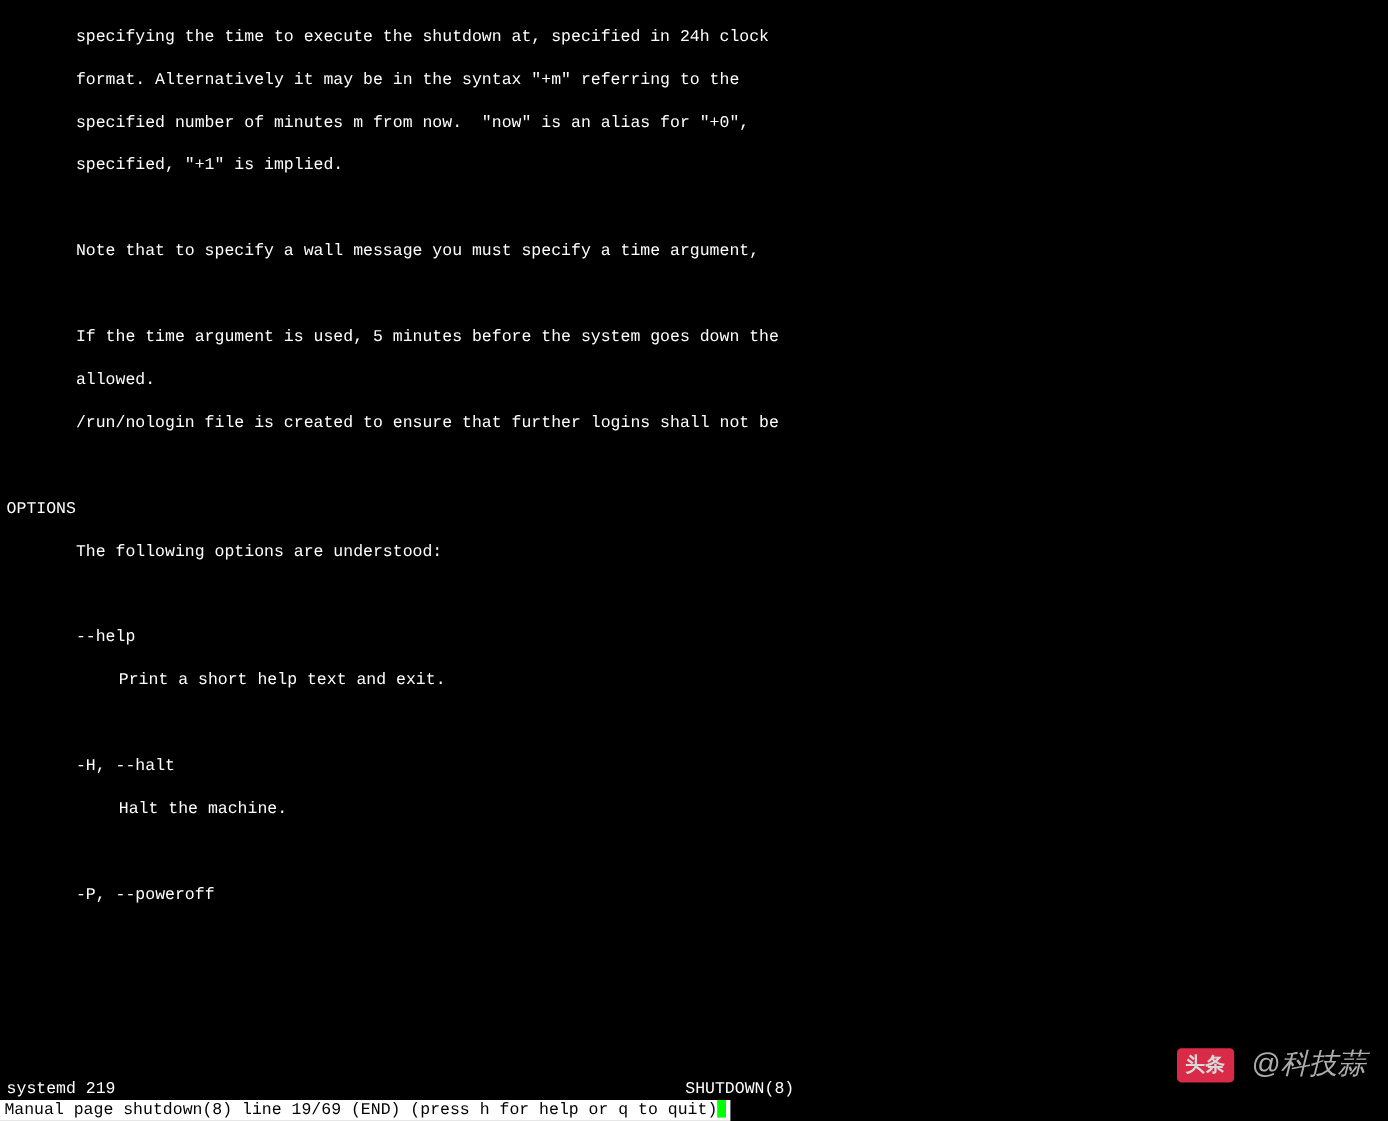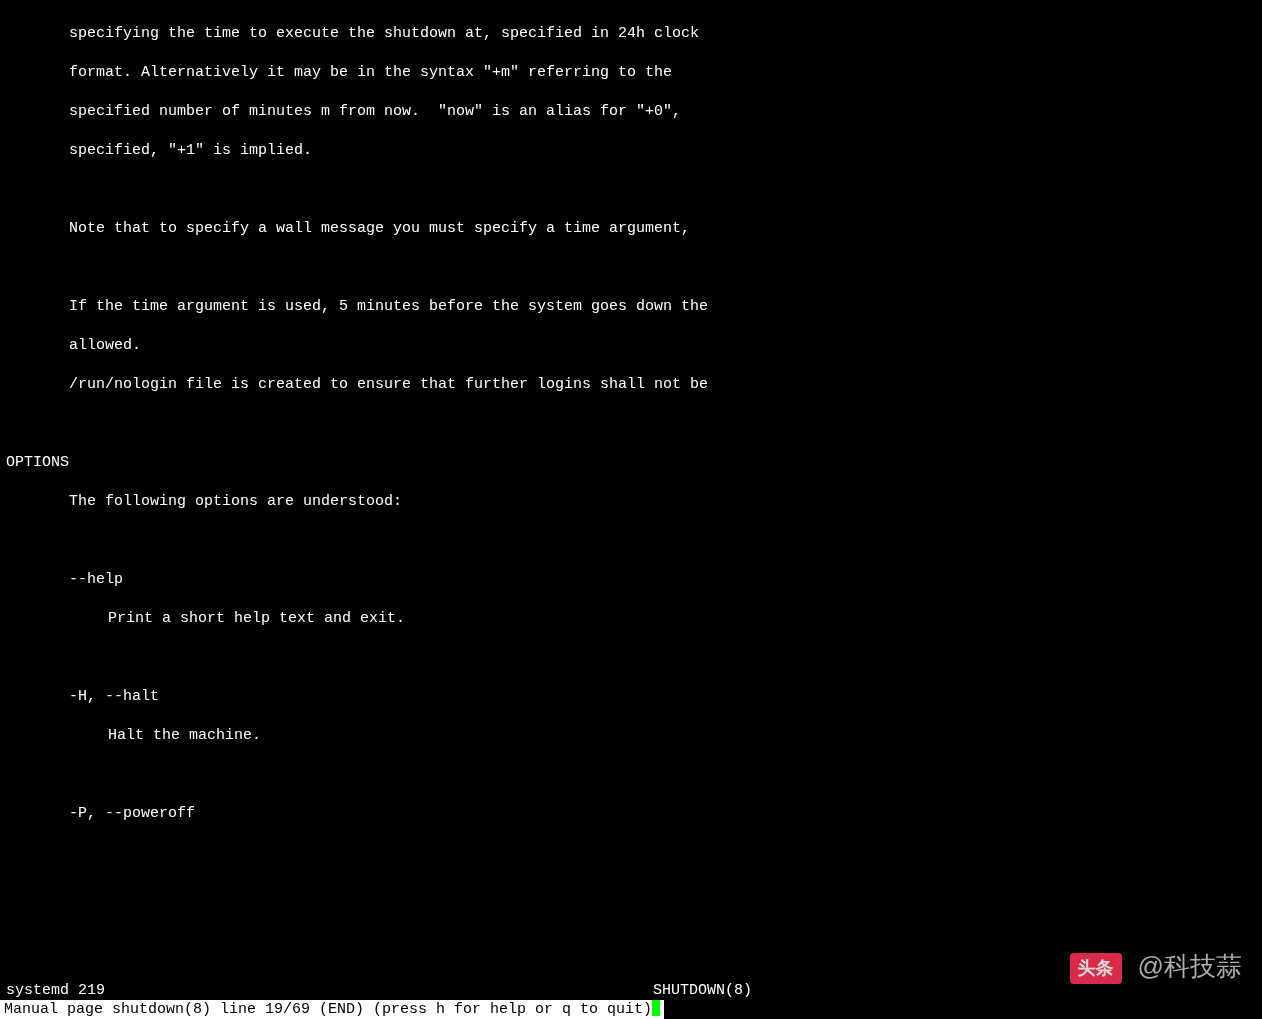--- a/index.html
+++ b/index.html
@@ -44,21 +44,21 @@
     .footer-line {
       position: absolute;
       bottom: 19px;
       left: 6px;
       right: 0;
       display: flex;
       white-space: pre;
     }
     .footer-right {
       position: absolute;
-      right: 510px;
+      right: 540px;
     }
     .watermark {
       position: absolute;
       bottom: 35px;
       right: 20px;
       display: flex;
       align-items: flex-end;
       gap: 16px;
       font-family: Arial, sans-serif;
       opacity: 0.85;
@@ -67,20 +67,21 @@
       background-color: #ff3355;
       color: #ffffff;
       padding: 4px 8px;
       border-radius: 4px;
       font-size: 18px;
       font-weight: bold;
     }
     .watermark-text {
       color: #cccccc;
       font-size: 26px;
+      font-style: italic;
     }
     .indent1 { padding-left: 63px; }
     .indent2 { padding-left: 102px; }
   </style>
 </head>
 <body>
 
 <div class="terminal">
 <div class="indent1">specifying the time to execute the shutdown at, specified in 24h clock</div>
 <div class="indent1">format. Alternatively it may be in the syntax "+m" referring to the</div>

